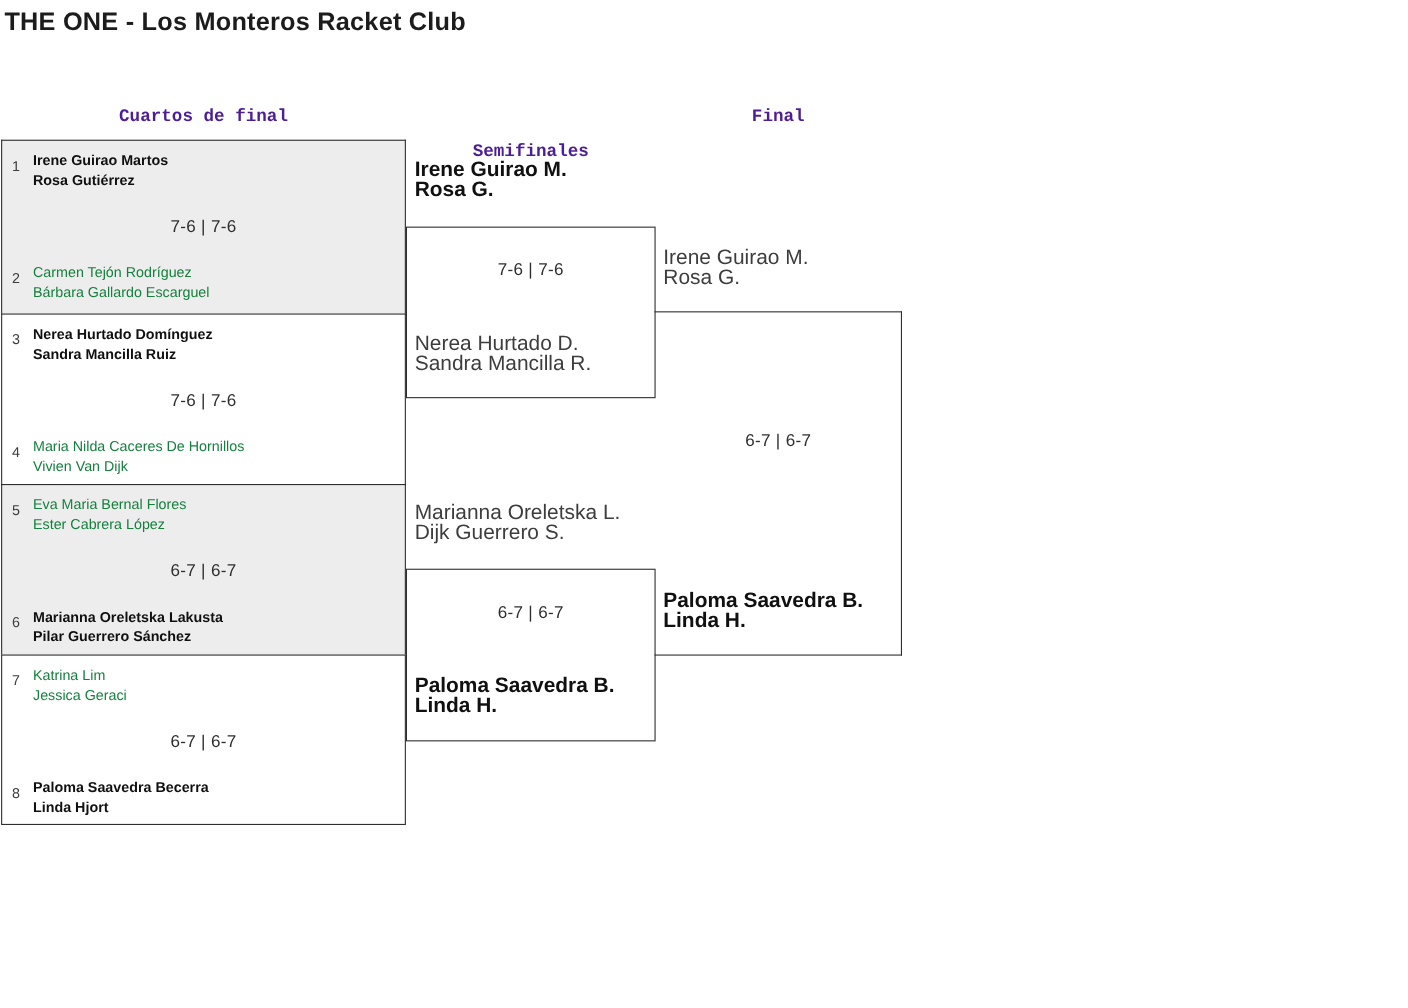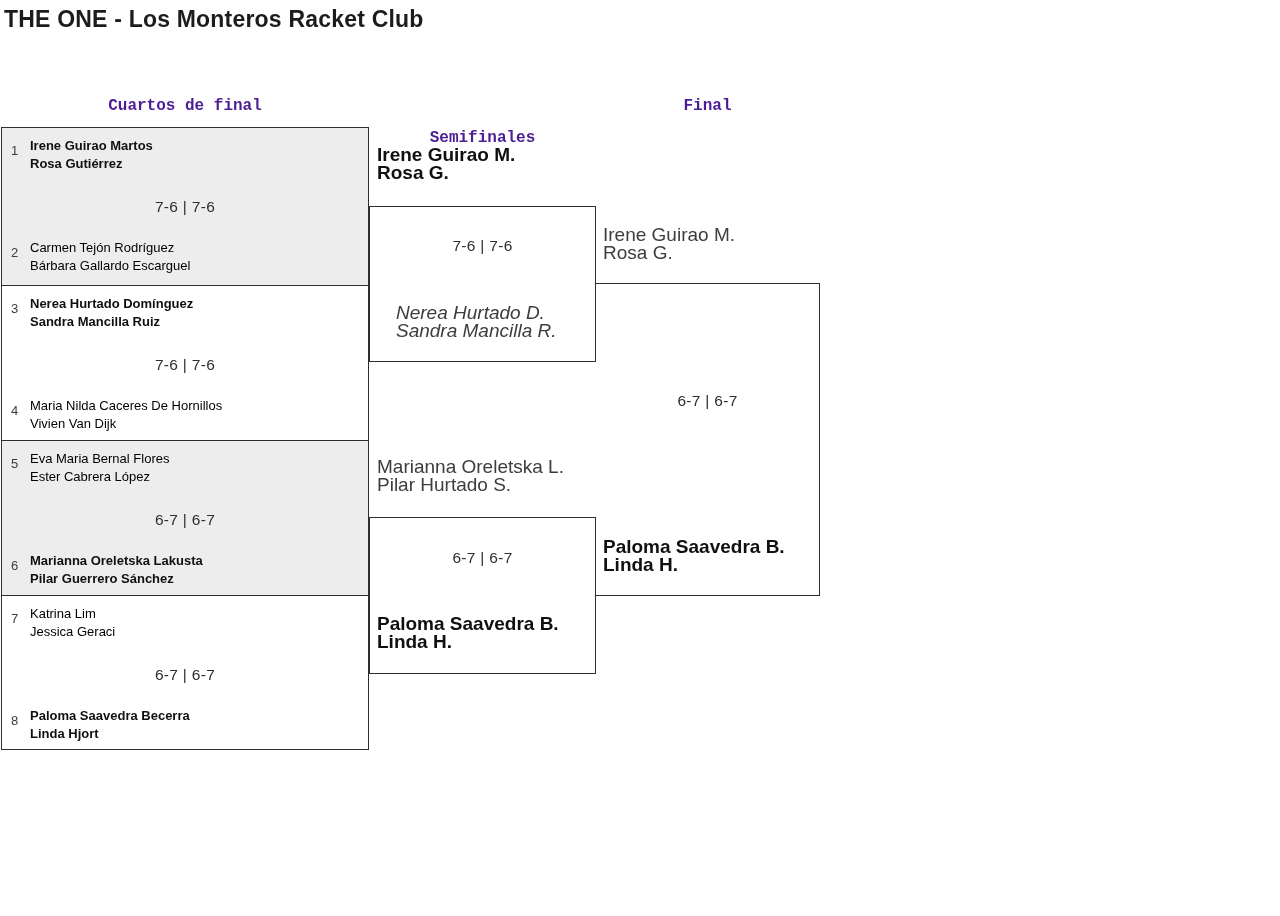--- a/index.html
+++ b/index.html
@@ -34,21 +34,21 @@
   .sf { position:absolute; left:369px; width:227px; border:1px solid #2e2e2e; background:transparent; }
   .sf1 { top:206px; height:156px; }
   .sf2 { top:517px; height:157px; }
 
   .final-box { position:absolute; left:595px; top:283px; width:225px; height:313px;
                border:1px solid #2e2e2e; border-left:none; background:transparent; }
 
   
   .seed { position:absolute; left:9px; font-size:13px; color:#3d3d3d; }
   .team { position:absolute; left:28px; font-size:13px; line-height:18px; }
-  .team.lose { font-weight:400; color:#000000; }
+  .team.lose { font-weight:400; color:#15803d; }
   .team.win  { font-weight:700; color:#101010; }
   .score { position:absolute; left:0; width:100%; text-align:center;
            font-size:15.5px; color:#2e2e2e; letter-spacing:0.3px; }
   .seed-top { top:15px; } .team-top { top:9px; }
   .qf .score { top:70px; }
   .seed-bot { top:117px; } .team-bot { top:111px; }
 
   .lbl { position:absolute; font-size:19px; line-height:18px; }
   .lbl.lose { font-weight:400; color:#3d3d3d; }
   .lbl.win  { font-weight:700; color:#101010; }
@@ -128,28 +128,28 @@
   <div class="sf sf1"></div>
   <div class="sf sf2"></div>
 
   <div class="final-box"></div>
 
   <div class="lbl win" style="left:377px; top:146px;">
     <div>Irene Guirao M.</div>
     <div>Rosa G.</div>
   </div>
   <div class="score-abs" style="left:369px; width:227px; top:237px;">7-6 | 7-6</div>
-  <div class="lbl lose" style="left:396px; top:304px;font-style:italic;">
+  <div class="lbl lose" style="left:377px; top:304px;">
     <div>Nerea Hurtado D.</div>
     <div>Sandra Mancilla R.</div>
   </div>
 
   <div class="lbl lose" style="left:377px; top:458px;">
     <div>Marianna Oreletska L.</div>
-    <div>Pilar Hurtado S.</div>
+    <div>Dijk Guerrero S.</div>
   </div>
   <div class="score-abs" style="left:369px; width:227px; top:549px;">6-7 | 6-7</div>
   <div class="lbl win" style="left:377px; top:615px;">
     <div>Paloma Saavedra B.</div>
     <div>Linda H.</div>
   </div>
 
   <div class="lbl lose" style="left:603px; top:226px;">
     <div>Irene Guirao M.</div>
     <div>Rosa G.</div>

